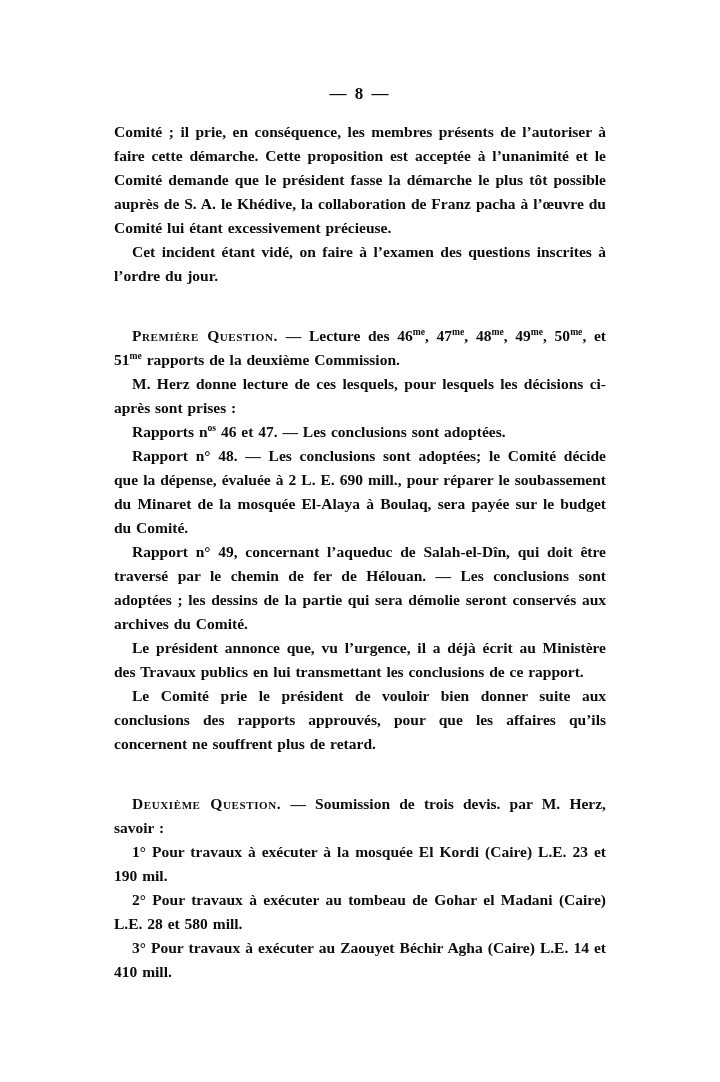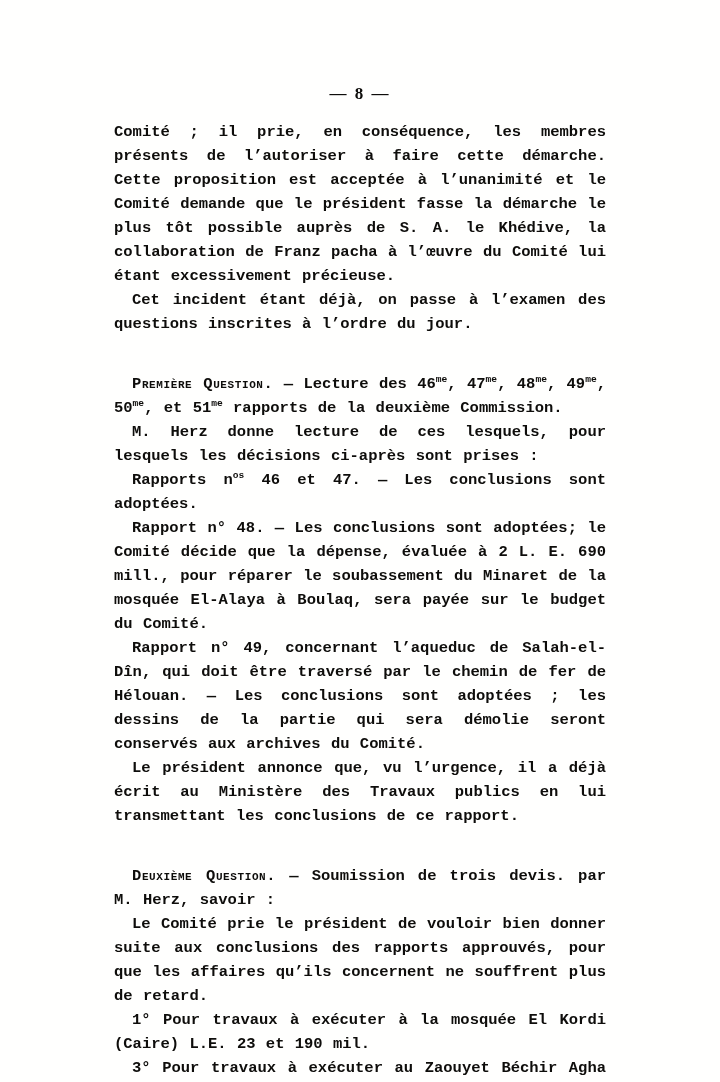--- a/index.html
+++ b/index.html
@@ -31,21 +31,20 @@
     width: 492px;
     margin: 16px auto 0 auto;
     font-size: 15.5px;
     line-height: 24px;
     font-weight: 700;
     text-align: justify;
     word-spacing: 1px;
   }
   .text-block p {
     margin: 0;
-    font-family: Liberation Mono, monospace;
   }
   .text-block p.indent {
     text-indent: 18px;
   }
   .text-block p.section {
     margin-top: 36px;
   }
   .smallcaps {
     font-variant: small-caps;
     letter-spacing: 0.6px;
@@ -56,25 +55,26 @@
     line-height: 0;
   }
 </style>
 </head>
 <body>
 
 <div class="page">
   <div class="page-number">— 8 —</div>
   <main class="text-block">
       <p class="noindent"><span>Comité ; il prie, en conséquence, les membres présents de l’autoriser à faire cette démarche. Cette proposition est acceptée à l’unanimité et le Comité demande que le président fasse la démarche le plus tôt possible auprès de S. A. le Khédive, la collaboration de Franz pacha à l’œuvre du Comité lui étant excessivement précieuse.</span></p>
-      <p class="indent"><span>Cet incident étant déjà, on passe à l’examen des questions inscrites à l’ordre du jour.</span></p>
+      <p class="indent"><span>Cet incident étant vidé, on faire à l’examen des questions inscrites à l’ordre du jour.</span></p>
       <p class="indent section"><span class="smallcaps">Première Question.</span><span> — Lecture des 46</span><span class="sup">me</span><span>, 47</span><span class="sup">me</span><span>, 48</span><span class="sup">me</span><span>, 49</span><span class="sup">me</span><span>, 50</span><span class="sup">me</span><span>, et 51</span><span class="sup">me</span><span> rapports de la deuxième Commission.</span></p>
       <p class="indent"><span>M. Herz donne lecture de ces lesquels, pour lesquels les décisions ci-après sont prises :</span></p>
       <p class="indent"><span>Rapports n</span><span class="sup">os</span><span> 46 et 47. — Les conclusions sont adoptées.</span></p>
       <p class="indent"><span>Rapport n° 48. — Les conclusions sont adoptées; le Comité décide que la dépense, évaluée à 2 L. E. 690 mill., pour réparer le soubassement du Minaret de la mosquée El-Alaya à Boulaq, sera payée sur le budget du Comité.</span></p>
       <p class="indent"><span>Rapport n° 49, concernant l’aqueduc de Salah-el-Dîn, qui doit être traversé par le chemin de fer de Hélouan. — Les conclusions sont adoptées ; les dessins de la partie qui sera démolie seront conservés aux archives du Comité.</span></p>
       <p class="indent"><span>Le président annonce que, vu l’urgence, il a déjà écrit au Ministère des Travaux publics en lui transmettant les conclusions de ce rapport.</span></p>
+      <p class="indent"><span>Le Comité prie le président de vouloir bien donner suite aux conclusions des rapports approuvés, pour que les affaires qu’ils concernent ne souffrent plus de retard.</span></p>
       <p class="indent section"><span class="smallcaps">Deuxième Question.</span><span> — Soumission de trois devis. par M. Herz, savoir :</span></p>
-      <p class="indent"><span>Le Comité prie le président de vouloir bien donner suite aux conclusions des rapports approuvés, pour que les affaires qu’ils concernent ne souffrent plus de retard.</span></p>
       <p class="indent"><span>1° Pour travaux à exécuter à la mosquée El Kordi (Caire) L.E. 23 et 190 mil.</span></p>
+      <p class="indent"><span>2° Pour travaux à exécuter au tombeau de Gohar el Madani (Caire) L.E. 28 et 580 mill.</span></p>
       <p class="indent"><span>3° Pour travaux à exécuter au Zaouyet Béchir Agha (Caire) L.E. 14 et 410 mill.</span></p>
     </main>
 </div>
 
 </body></html>

